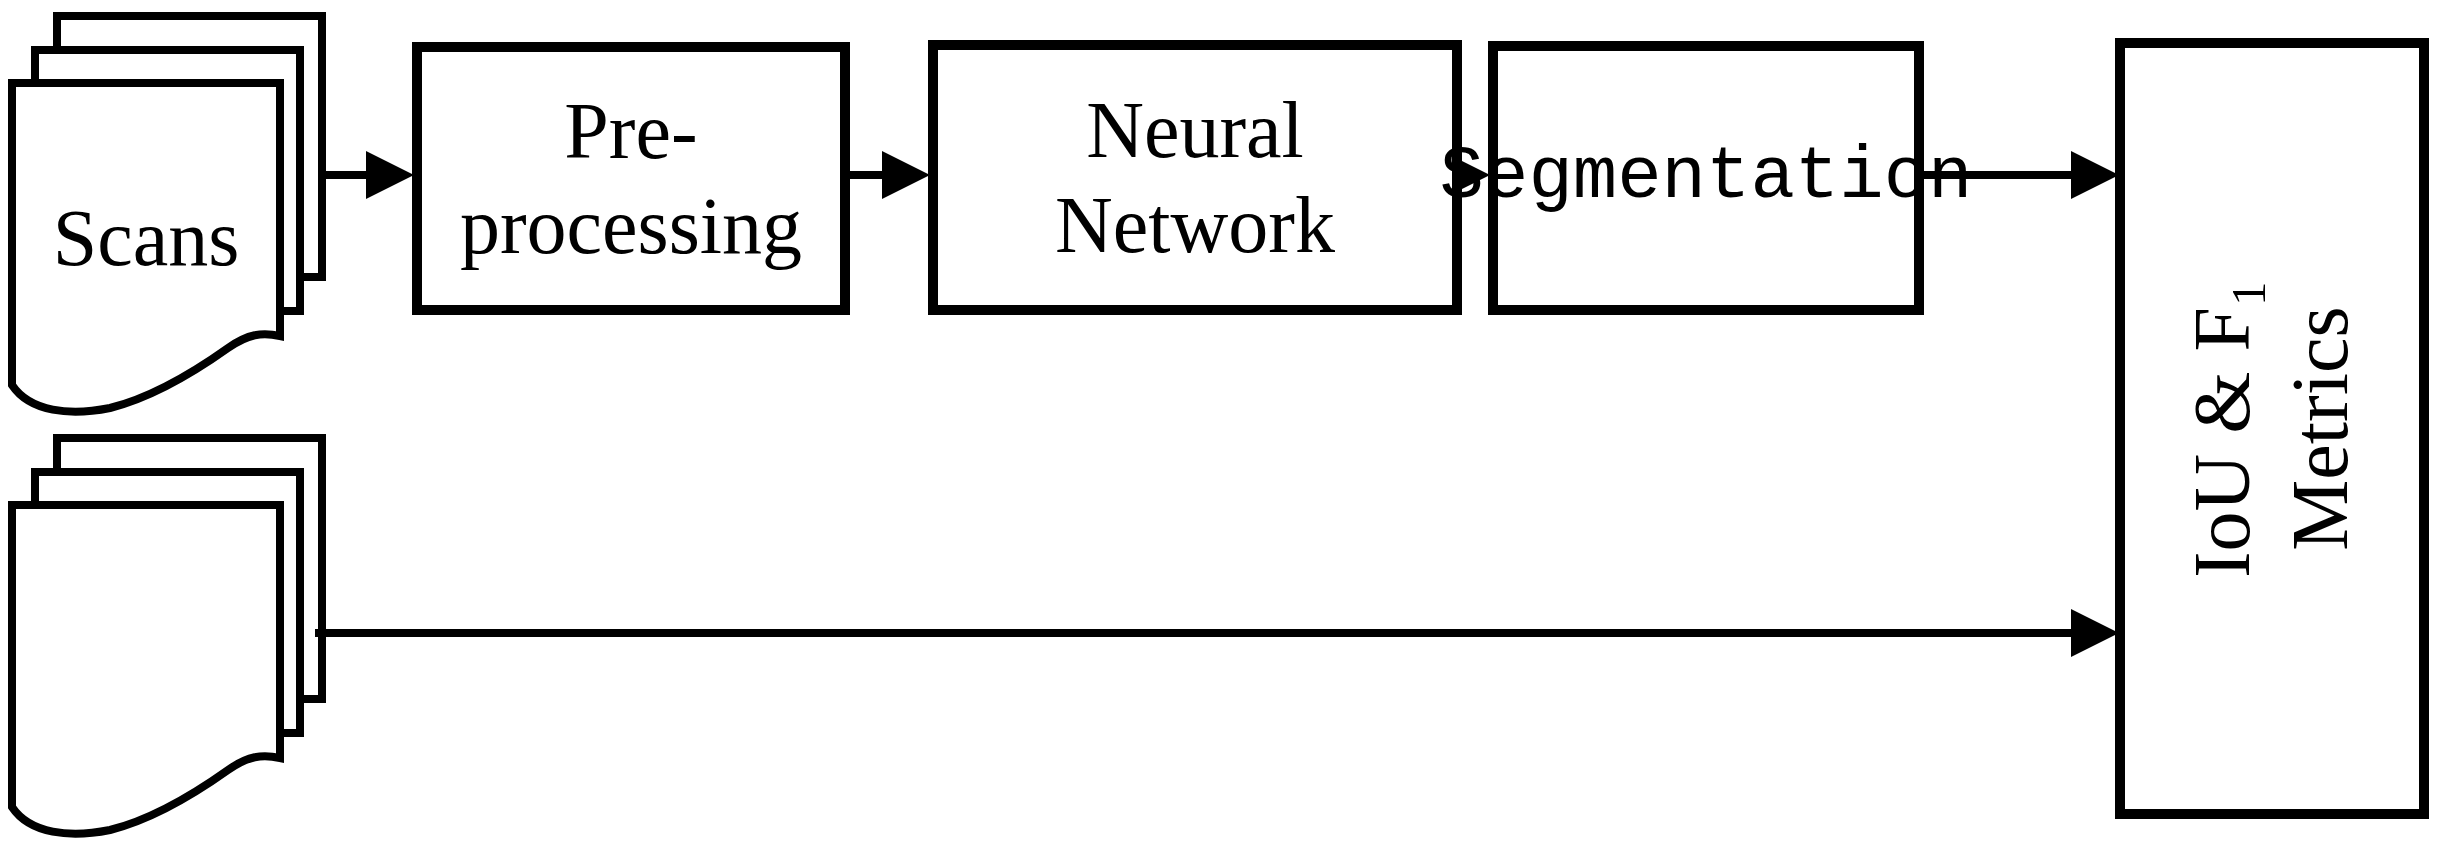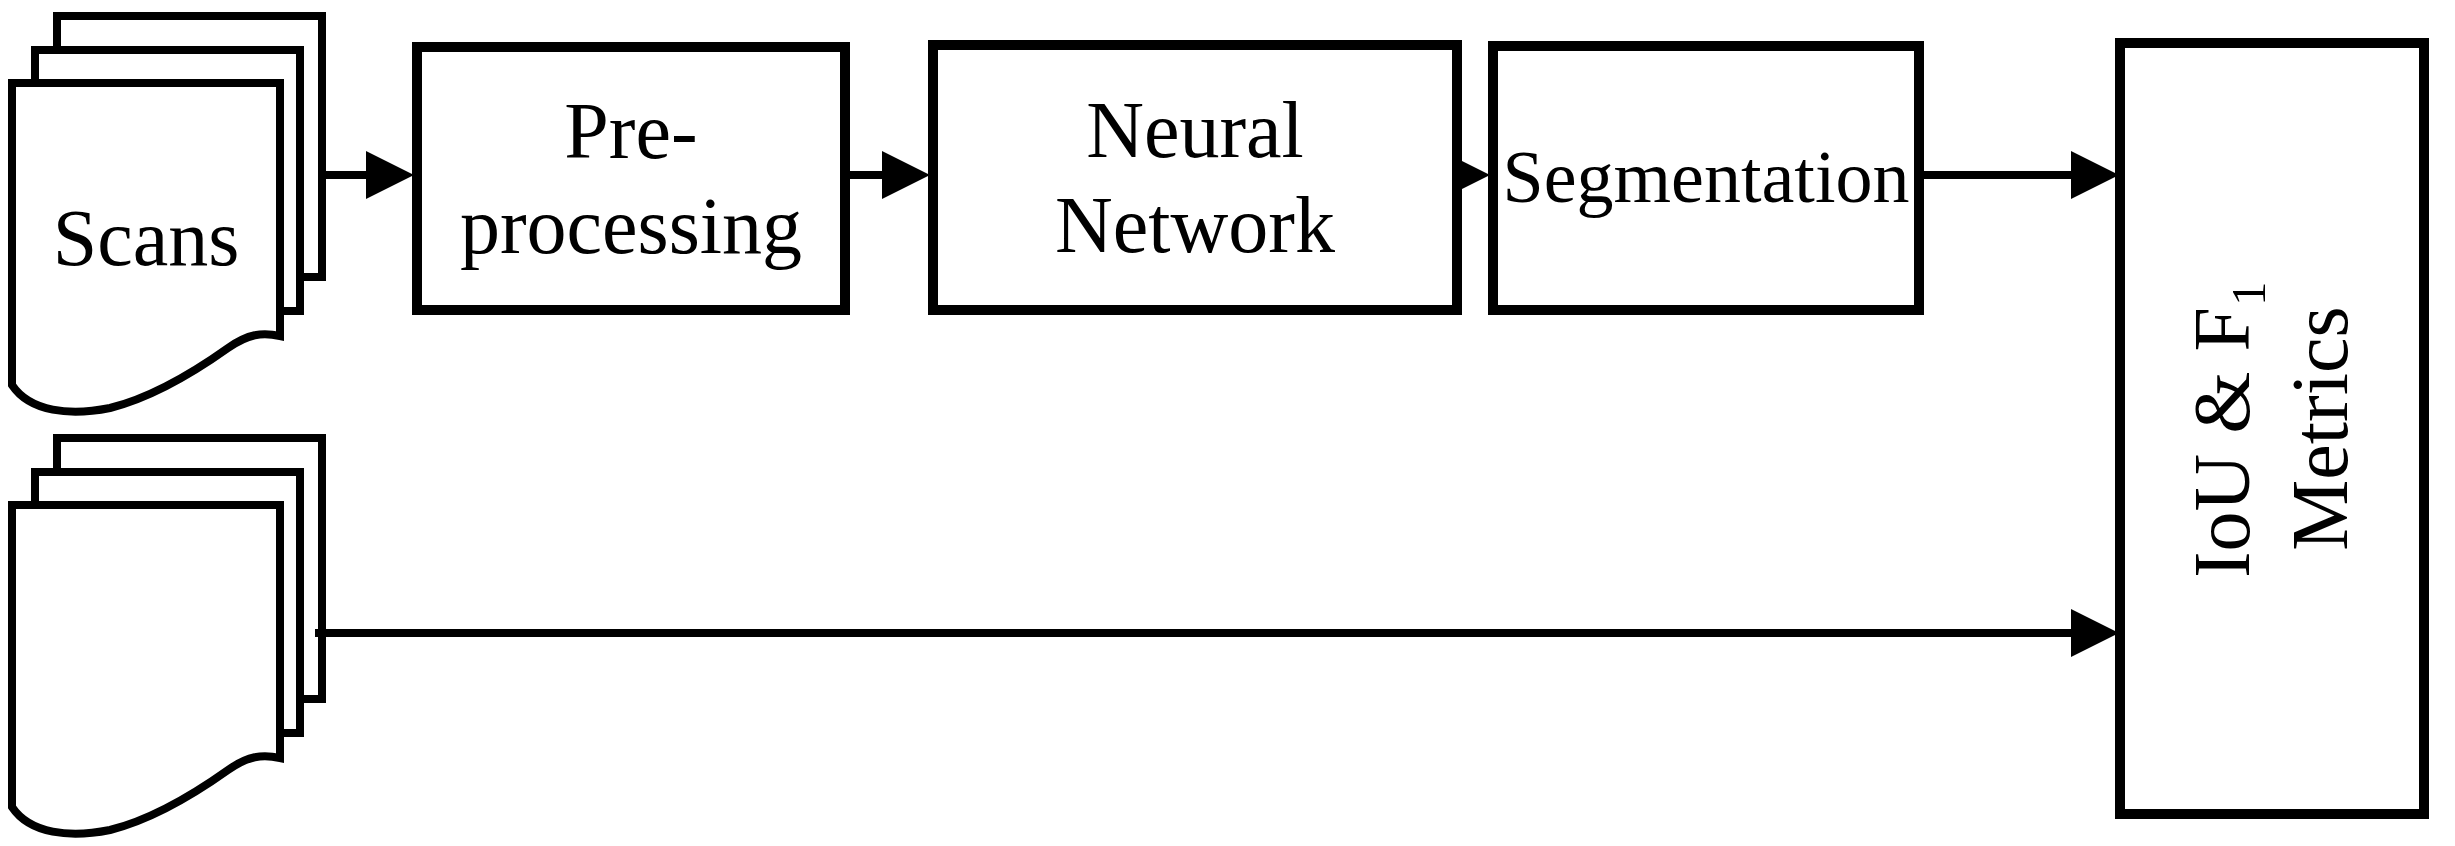--- a/index.html
+++ b/index.html
@@ -23,21 +23,21 @@
     border: 10px solid #000000;
     background: #ffffff;
     display: flex;
     align-items: center;
     justify-content: center;
     text-align: center;
     font-size: 80px;
     line-height: 1.18;
     white-space: pre;
   }
-  .node--seg { font-size: 74px; }
+  .node--seg { font-size: 74px; font-family: Liberation Mono, monospace; }
   .stack-label {
     position: absolute;
     display: flex;
     align-items: center;
     justify-content: center;
     text-align: center;
     font-size: 80px;
     line-height: 1.1;
     white-space: pre;
   }

